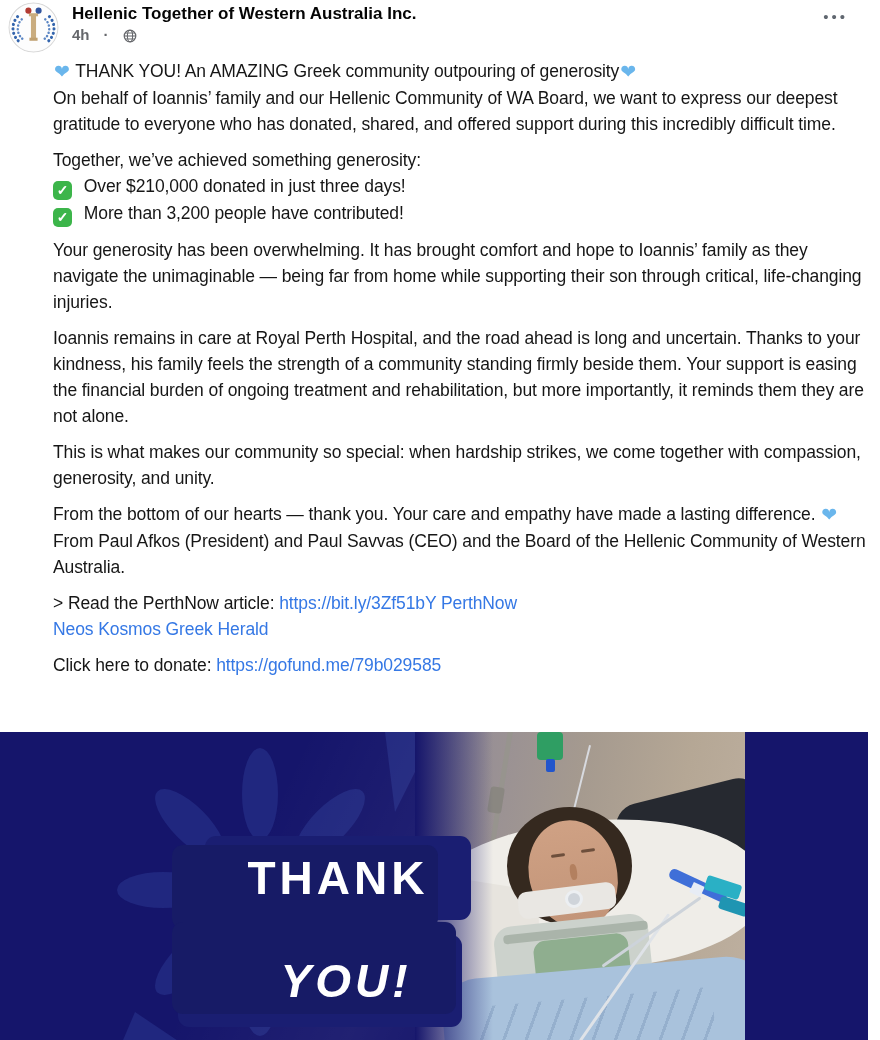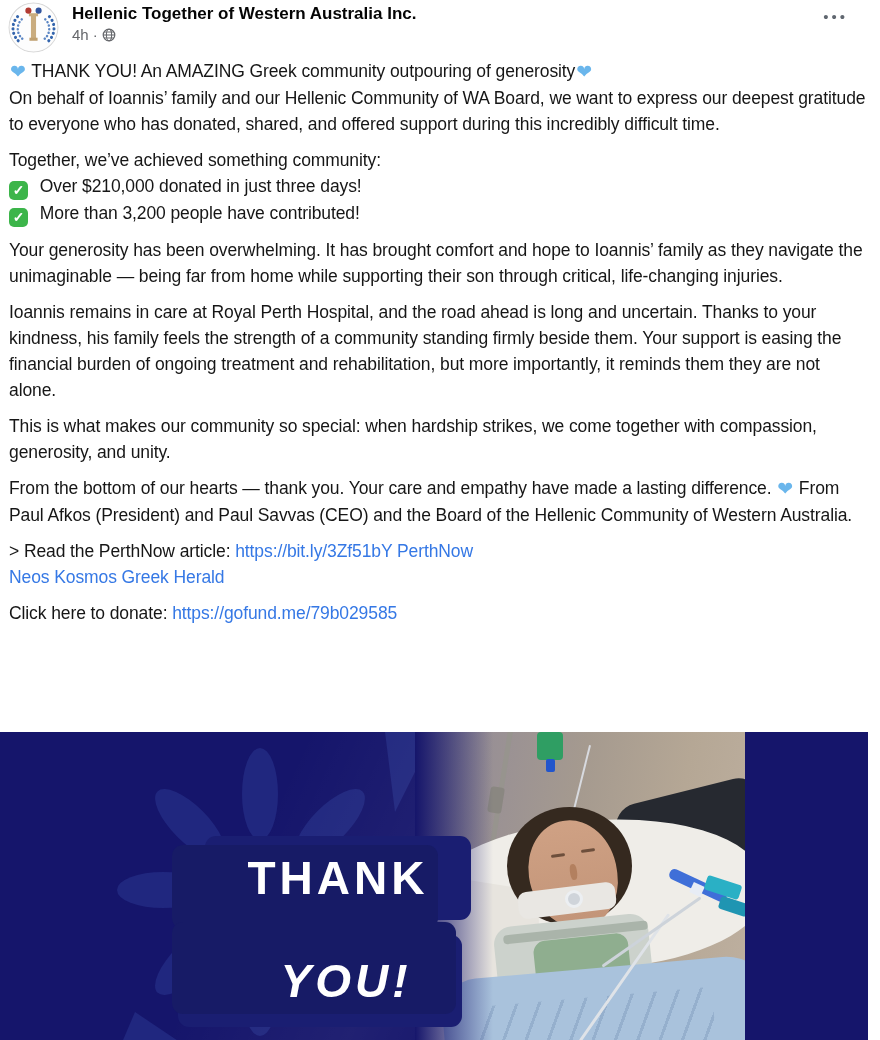--- a/index.html
+++ b/index.html
@@ -7,30 +7,30 @@
     font-family: "Liberation Sans", sans-serif; }
   .page { position: relative; width: 880px; height: 1040px; background: #fff; }
 
   
   .post-header { position: relative; padding: 2px 16px 4px 8px; height: 56px; }
   .avatar { position: absolute; left: 8px; top: 2px; width: 51px; height: 51px;
     border-radius: 50%; overflow: hidden; background: #fff; cursor: pointer; }
   .avatar svg { width: 100%; height: 100%; display: block; }
   .header-info { margin-left: 64px; padding-top: 1px; }
   .page-name { font-size: 17px; font-weight: 700; color: #050505; line-height: 21px; cursor: pointer; }
-  .meta-row { display: flex; align-items: center; gap: 4px; margin-top: 2px;
-    color: var(--c-meta-gray, #65676b); font-size: 15px; }
+  .meta-row { display: flex; align-items: flex-end; gap: 14px; margin-top: 2px;
+    color: var(--c-meta-gray, #65676b); font-size: 15px; font-weight: bold; }
   .globe { width: 14px; height: 14px; display: inline-block; }
   .more-btn { position: absolute; right: 26px; top: 4px; color: #606770;
     font-size: 15px; letter-spacing: 3px; cursor: pointer; padding: 6px; line-height: 14px; }
 
   
   .post-text { padding: 2px 13px 0 9px; font-size: 17.5px; line-height: 26px;
     letter-spacing: -0.1px; color: var(--c-text-dark, #141414); }
-  .para { margin-bottom: 10px; }
+  .para { margin-bottom: 10px; margin-left: 44px; }
   .seg-link { color: var(--c-link-blue, #3578e5); cursor: pointer; }
   .seg-heart { color: var(--c-heart-blue, #6ab6ec); font-size: 19px; vertical-align: -1px; padding: 0 1px; }
   .seg-check { display: inline-block; width: 19px; height: 19px; border-radius: 5px;
     background: var(--c-check-green, #3cb54a); color: #fff; font-size: 14px; font-weight: 700;
     text-align: center; line-height: 19px; vertical-align: -3px; margin-right: 7px; }
 
   
   .post-image { position: absolute; left: 0; top: 732px; width: 868px; height: 327px;
     background: var(--c-navy-bg, #15156b); overflow: hidden; cursor: pointer; text-align: right; }
   .navy-pattern { position: absolute; left: 95px; top: 0; width: 420px; height: 327px; }
@@ -134,21 +134,21 @@
           <line x1="2.2" y1="4.6" x2="13.8" y2="4.6" stroke="#65676b" stroke-width="1.1"></line>
           <line x1="2.2" y1="11.4" x2="13.8" y2="11.4" stroke="#65676b" stroke-width="1.1"></line>
         </svg>
       </div>
     </div>
     <div class="more-btn">•••</div>
   </div>
 
   <div class="post-text">
       <div class="para"><span class="seg-heart">❤</span><span class="seg-text"> THANK YOU! An AMAZING Greek community outpouring of generosity</span><span class="seg-heart">❤</span><br><span class="seg-text">On behalf of Ioannis’ family and our Hellenic Community of WA Board, we want to express our deepest gratitude to everyone who has donated, shared, and offered support during this incredibly difficult time.</span></div>
-      <div class="para"><span class="seg-text">Together, we’ve achieved something community:</span><br><span class="seg-check">✓</span> <span class="seg-text">Over $210,000 donated in just three days!</span><br><span class="seg-check">✓</span> <span class="seg-text">More than 3,200 people have contributed!</span></div>
+      <div class="para"><span class="seg-text">Together, we’ve achieved something generosity:</span><br><span class="seg-check">✓</span> <span class="seg-text">Over $210,000 donated in just three days!</span><br><span class="seg-check">✓</span> <span class="seg-text">More than 3,200 people have contributed!</span></div>
       <div class="para"><span class="seg-text">Your generosity has been overwhelming. It has brought comfort and hope to Ioannis’ family as they navigate the unimaginable — being far from home while supporting their son through critical, life-changing injuries.</span></div>
       <div class="para"><span class="seg-text">Ioannis remains in care at Royal Perth Hospital, and the road ahead is long and uncertain. Thanks to your kindness, his family feels the strength of a community standing firmly beside them. Your support is easing the financial burden of ongoing treatment and rehabilitation, but more importantly, it reminds them they are not alone.</span></div>
       <div class="para"><span class="seg-text">This is what makes our community so special: when hardship strikes, we come together with compassion, generosity, and unity.</span></div>
       <div class="para"><span class="seg-text">From the bottom of our hearts — thank you. Your care and empathy have made a lasting difference. </span><span class="seg-heart">❤</span><span class="seg-text"> From Paul Afkos (President) and Paul Savvas (CEO) and the Board of the Hellenic Community of Western Australia.</span></div>
       <div class="para"><span class="seg-text">&gt; Read the PerthNow article: </span><span class="seg-link">https://bit.ly/3Zf51bY PerthNow</span><br><span class="seg-link">Neos Kosmos Greek Herald</span></div>
       <div class="para"><span class="seg-text">Click here to donate: </span><span class="seg-link">https://gofund.me/79b029585</span></div>
     </div>
 
   <div class="post-image">
     <svg class="navy-pattern" viewBox="0 0 420 327">

